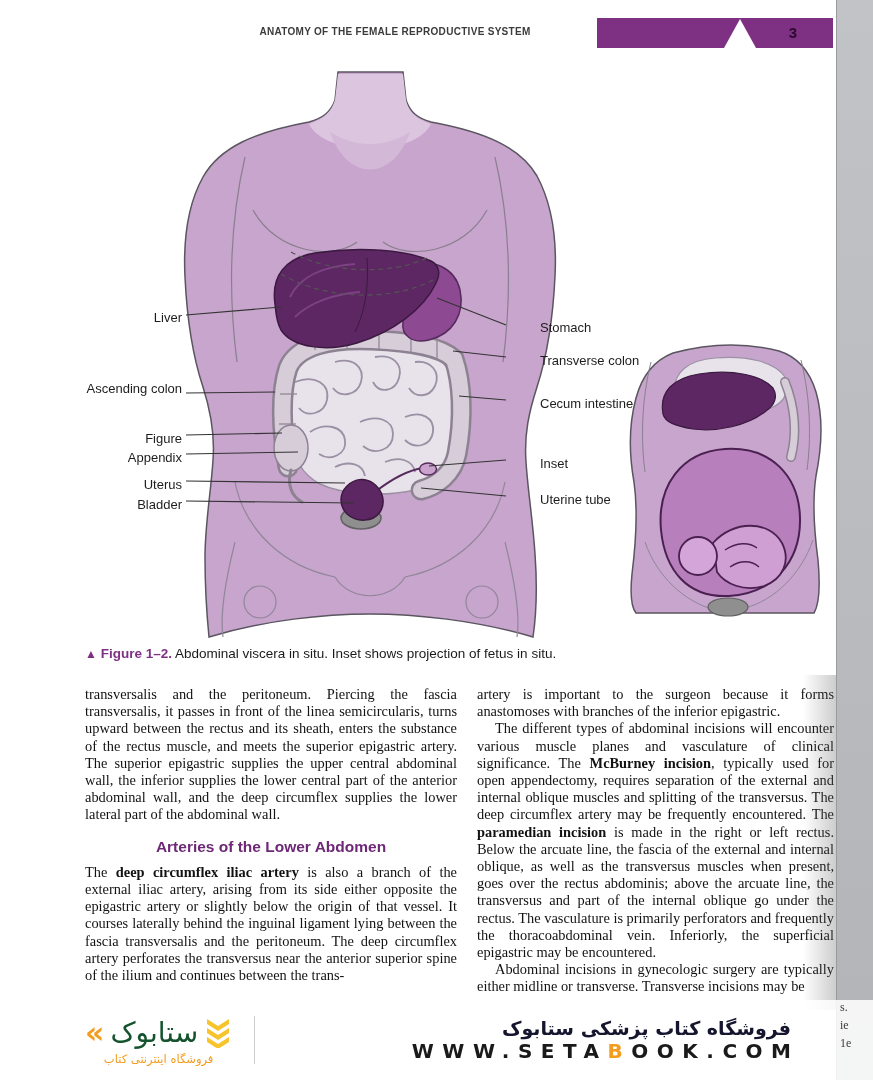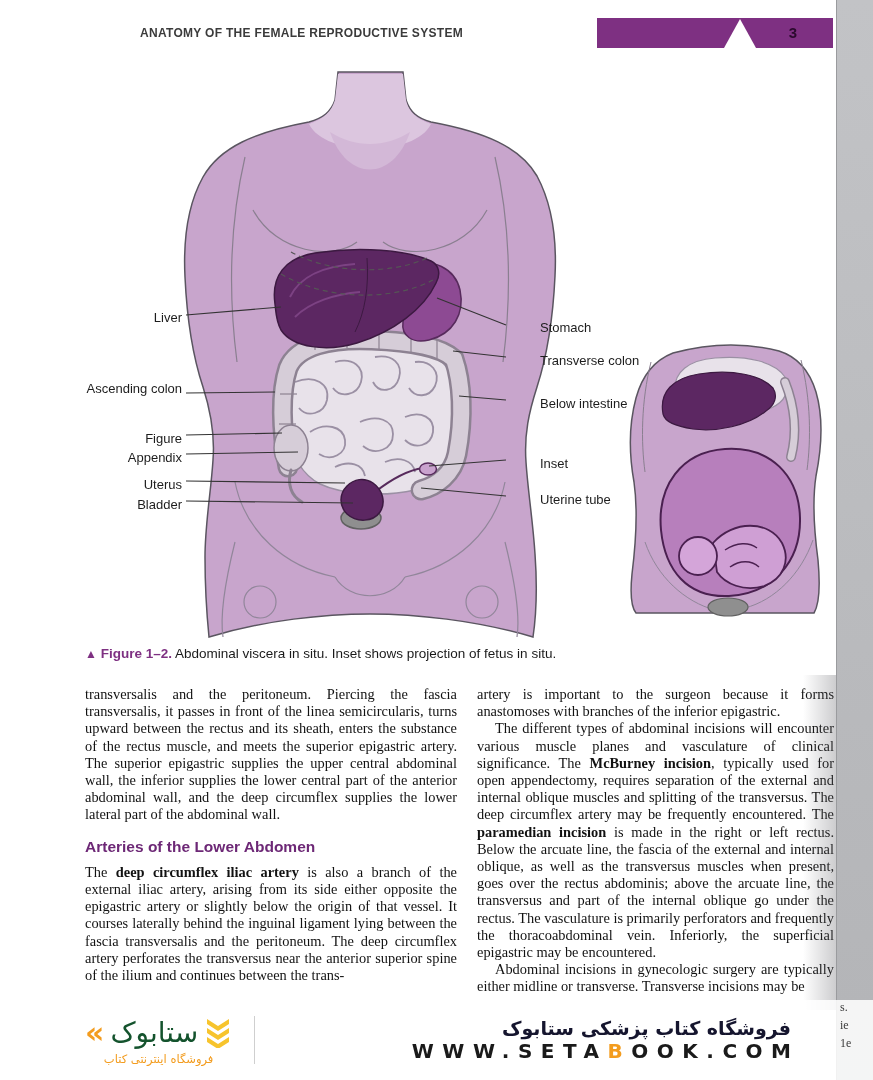--- a/index.html
+++ b/index.html
@@ -1,21 +1,21 @@
 <!DOCTYPE html>
 <html><head>
 <meta charset="utf-8">
 <style>
   * { margin:0; padding:0; box-sizing:border-box; }
   body { width:873px; height:1080px; overflow:hidden; background:#ffffff; }
   .page { position:relative; width:873px; height:1080px; background:#ffffff; font-family:"Liberation Serif", serif; }
 
   
-  .header-title { position:absolute; left:140px; top:26px; width:510px; text-align:left;
-    font-family:"Liberation Sans", sans-serif; font-weight:bold; font-size:12px;
+  .header-title { position:absolute; left:140px; top:26px; width:510px; text-align:center;
+    font-family:"Liberation Sans", sans-serif; font-weight:bold; font-size:10px;
     letter-spacing:0.3px; color:#3b3b3b; }
   .banner { position:absolute; left:597px; top:18px; width:236px; height:30px; background:#7e3082; }
   .banner-notch { position:absolute; left:127px; top:1px; width:0; height:0;
     border-left:16px solid transparent; border-right:16px solid transparent; border-bottom:29px solid #ffffff; }
   .page-number { position:absolute; right:36px; top:6px; font-family:"Liberation Sans", sans-serif;
     font-weight:bold; font-size:15px; color:#2b0a2e; }
 
   
   .fig-svg { position:absolute; left:85px; top:62px; width:750px; height:580px; }
   .anat-label { position:absolute; font-family:"Liberation Sans", sans-serif; font-size:13px;
@@ -28,21 +28,21 @@
   .caption .marker { color:#7e3082; font-size:12px; }
   .caption .cap-title { color:#7e3082; font-weight:bold; }
 
   
   .col { position:absolute; top:686px; font-size:14.4px; line-height:17.2px; text-align:justify; color:#121212; }
   .col-left { left:85px; width:372px; }
   .col-right { left:477px; width:357px; }
   .col p.indent { text-indent:18px; }
   .col p + p { margin-top:0; }
   .section-heading { font-family:"Liberation Sans", sans-serif; font-weight:bold; font-size:15.5px;
-    color:#6d2876; margin:14px 0 9px 0; text-align:left; }
+    color:#6d2876; margin:14px 0 9px 0; text-align:center; }
   .b { font-weight:bold; }
 
   
   .curl-shadow { position:absolute; left:803px; top:675px; width:33px; height:335px;
     background:linear-gradient(to right, rgba(0,0,0,0), rgba(88,88,94,0.30)); pointer-events:none; z-index:2; }
   .edge-strip { position:absolute; left:836px; top:0; width:37px; height:1080px;
     background:linear-gradient(to bottom, #c2c3c6, #b3b4b7); border-left:1px solid #9a9b9e; z-index:1; }
   .edge-frag { position:absolute; left:840px; font-size:12px; color:#3a3a3a; z-index:6;
     font-family:"Liberation Serif", serif; }
 
@@ -189,21 +189,21 @@
 
   <div class="anat-label lbl-l" style="top:310px">Liver</div>
   <div class="anat-label lbl-l" style="top:381px">Ascending colon</div>
   <div class="anat-label lbl-l" style="top:431px">Figure</div>
   <div class="anat-label lbl-l" style="top:450px">Appendix</div>
   <div class="anat-label lbl-l" style="top:477px">Uterus</div>
   <div class="anat-label lbl-l" style="top:497px">Bladder</div>
 
   <div class="anat-label lbl-r" style="top:320px">Stomach</div>
   <div class="anat-label lbl-r" style="top:353px">Transverse colon</div>
-  <div class="anat-label lbl-r" style="top:396px">Below intestine</div>
+  <div class="anat-label lbl-r" style="top:396px">Cecum intestine</div>
   <div class="anat-label lbl-r" style="top:456px">Inset</div>
   <div class="anat-label lbl-r" style="top:492px">Uterine tube</div>
 
   <div class="caption">
     <span class="marker">▲</span>
     <span class="cap-title">Figure 1–2.</span>
     <span>Abdominal viscera in situ. Inset shows projection of fetus in situ.</span>
   </div>
 
   <div class="col col-left">

